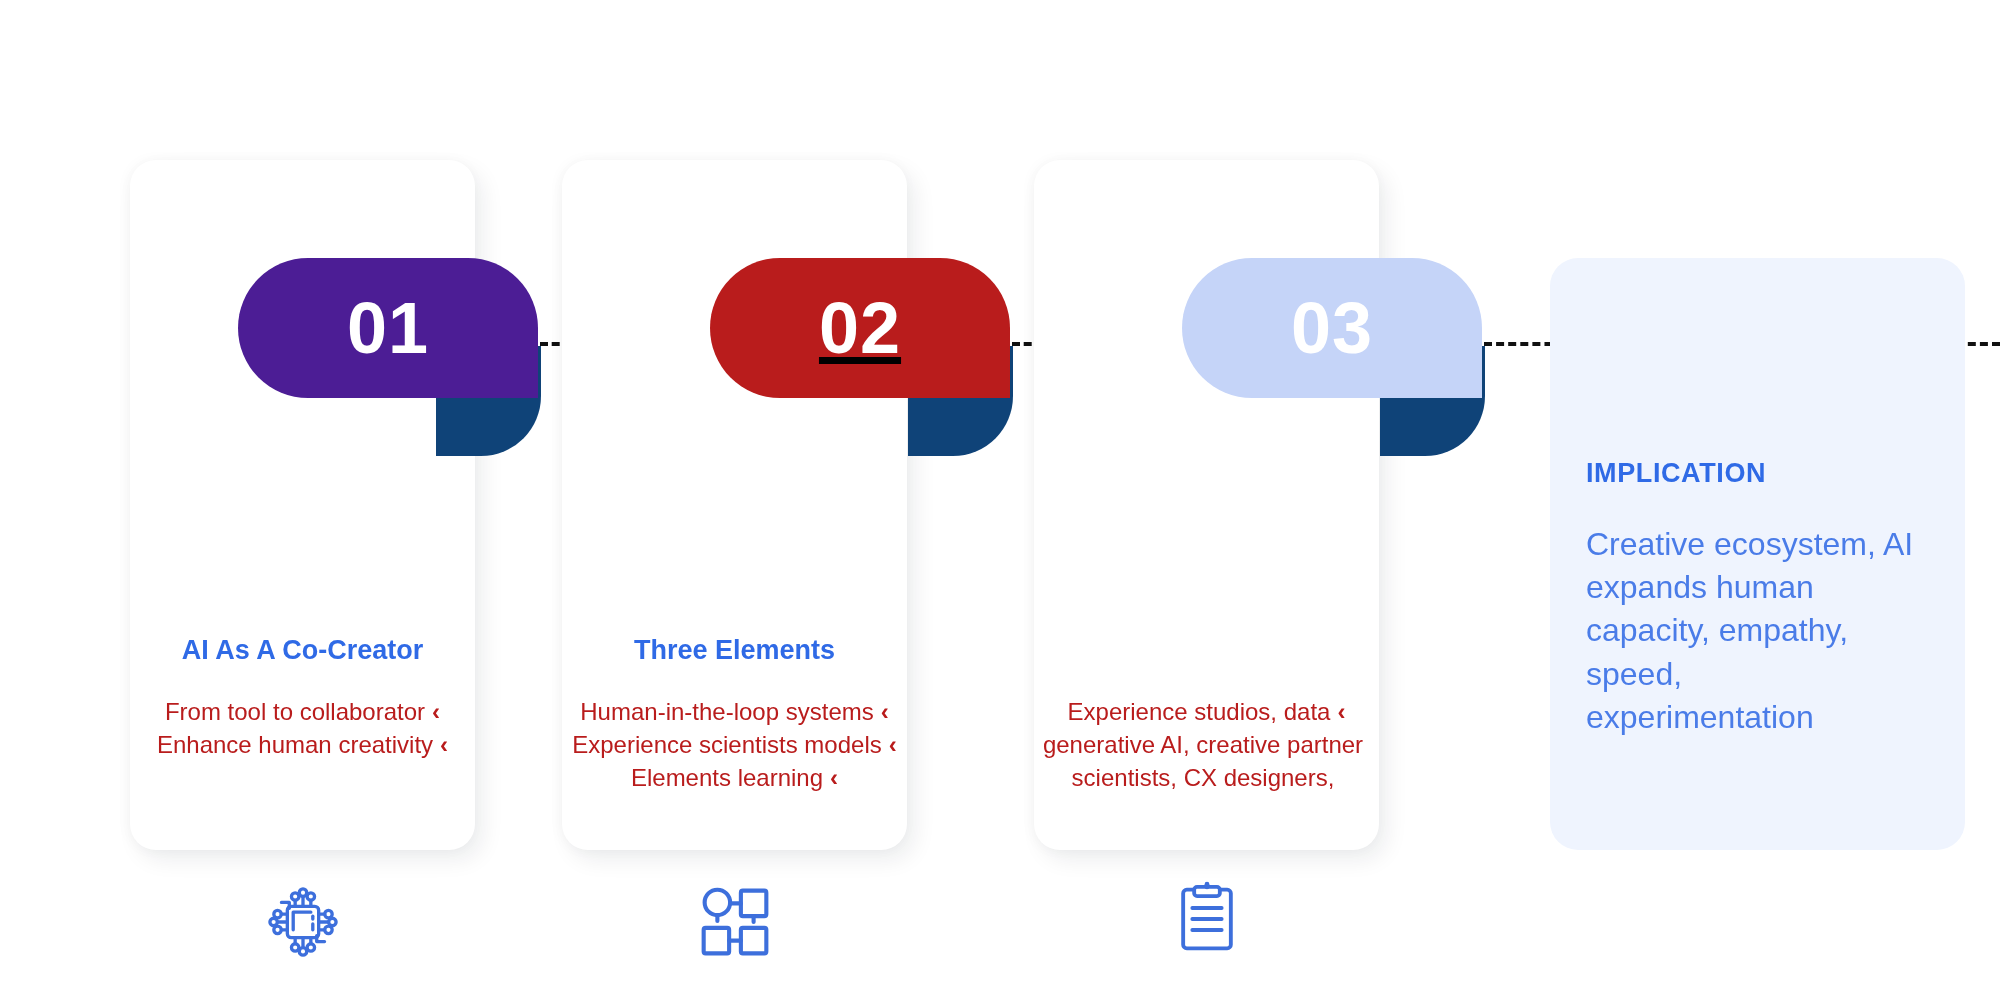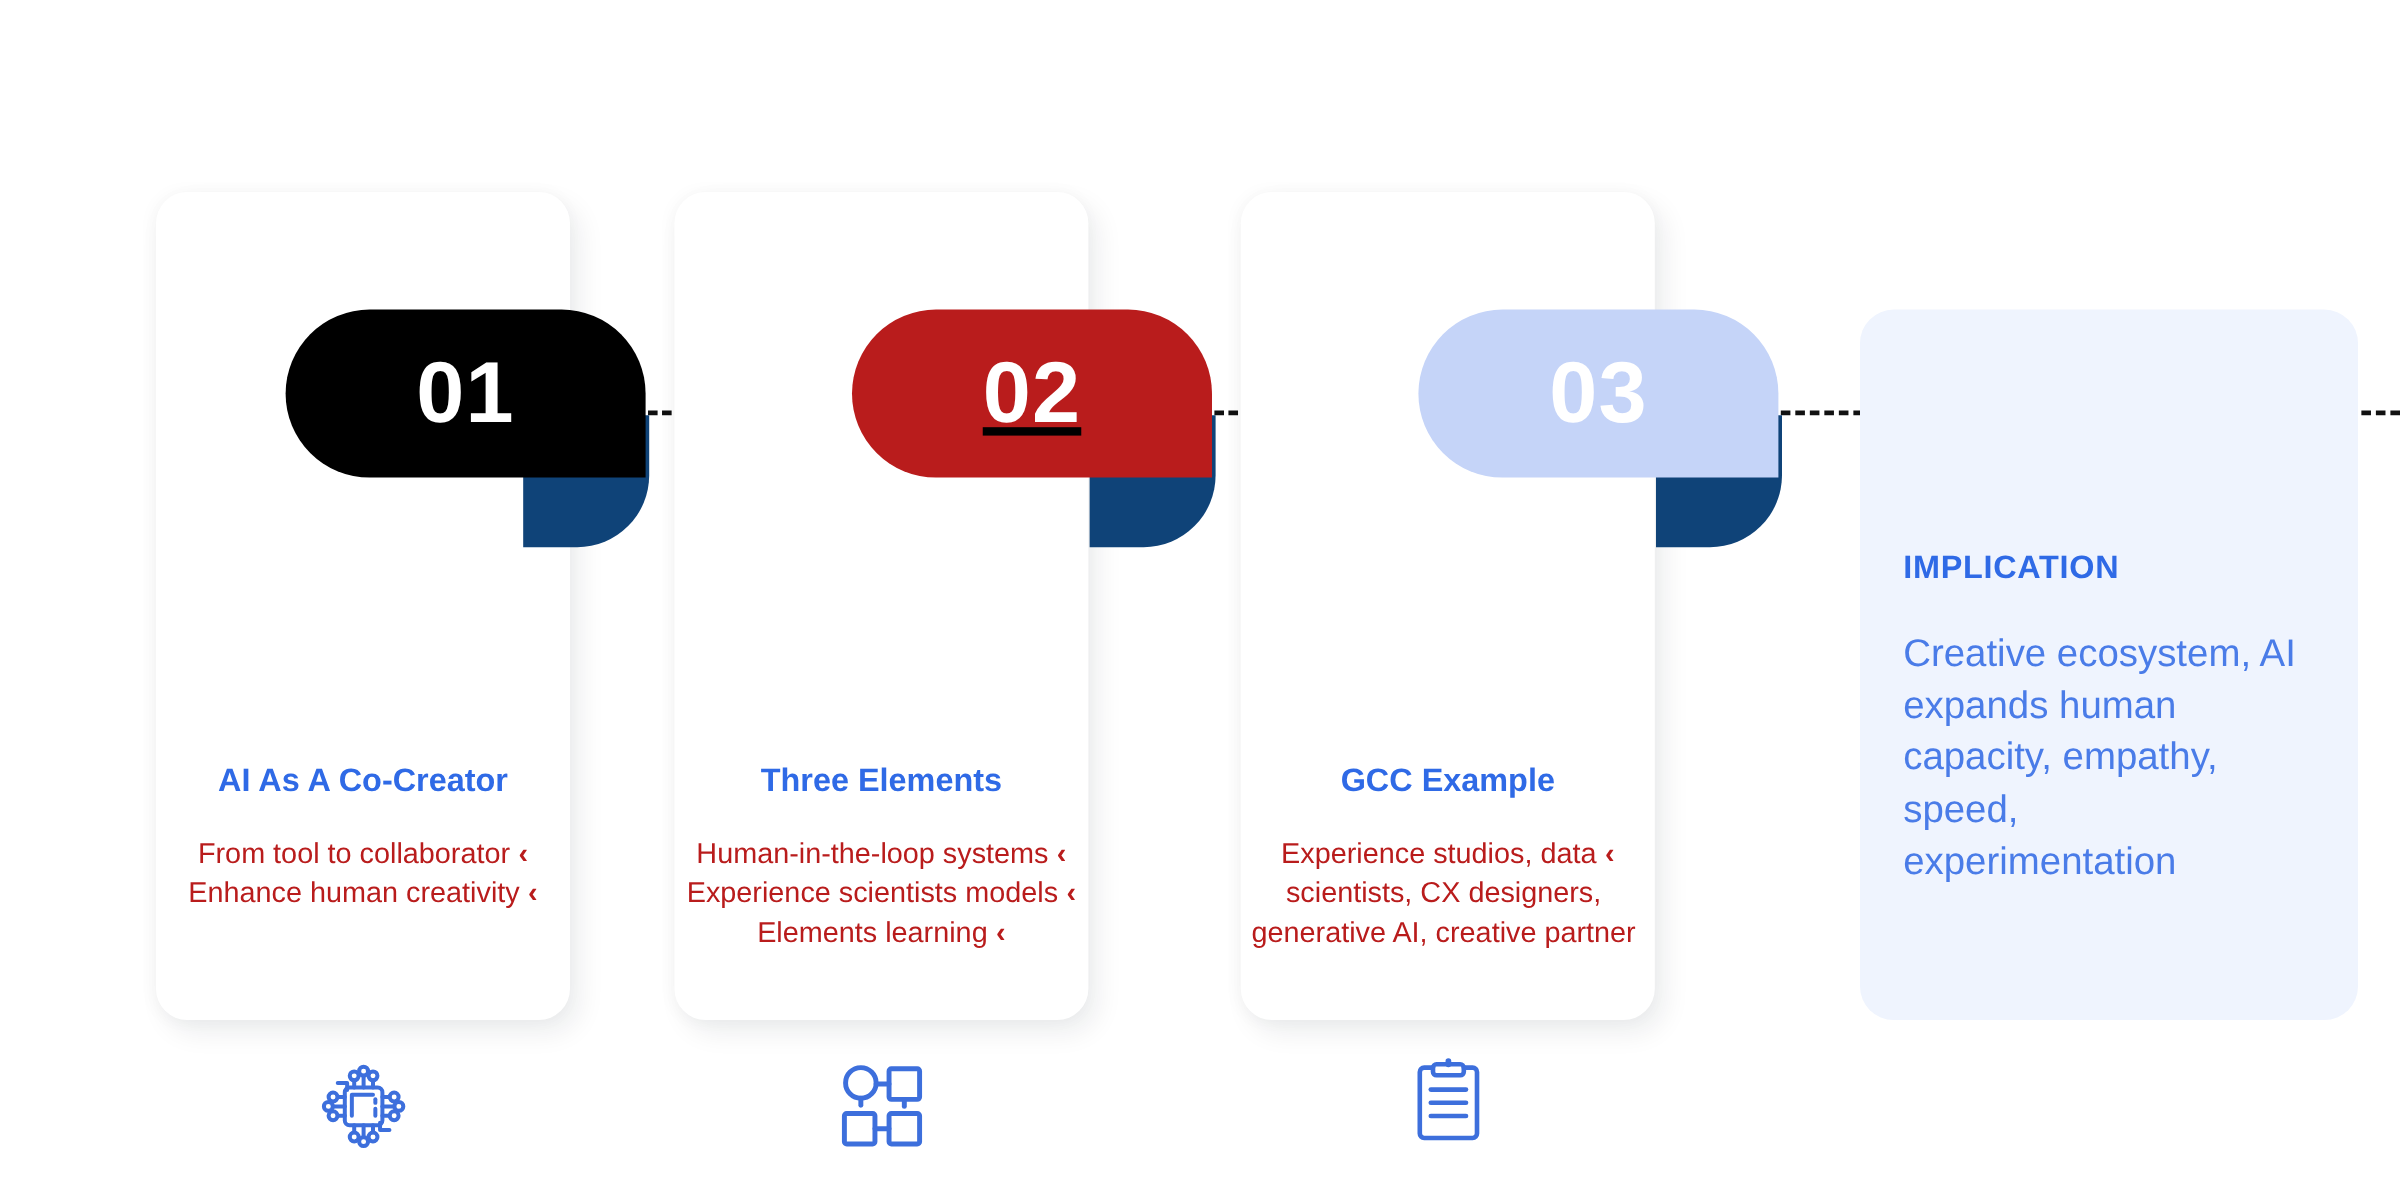--- a/index.html
+++ b/index.html
@@ -191,21 +191,21 @@
         <path d="M32 28h3"></path>
           <circle cx="37" cy="28" r="1.9"></circle>
         <path d="M13 14h4v3"></path>
         <path d="M35 34h-4v-3"></path>
       </svg>
     </div>
   </div>
 
   <div class="pill-wrap" style="left:238px;">
     <div class="pill-fold"></div>
-    <div class="pill sq-br" style="background:#000000;">
+    <div class="pill sq-br" style="background:#4c1d95;">
       <span class="pill-num">01</span>
     </div>
   </div>
 
   <div class="card" style="left:562px;">
     <div class="card-title">Three Elements</div>
     <div class="card-body">
       <div class="body-line">
         <span>Human-in-the-loop systems</span><span class="chev">‹</span>
       </div>
@@ -231,30 +231,29 @@
   </div>
 
   <div class="pill-wrap" style="left:710px;">
     <div class="pill-fold"></div>
     <div class="pill sq-br" style="background:#b91c1c;text-decoration:underline;">
       <span class="pill-num">02</span>
     </div>
   </div>
 
   <div class="card" style="left:1034px;">
-    <div class="card-title">GCC Example</div>
     <div class="card-body">
       <div class="body-line">
         <span>Experience studios, data</span><span class="chev">‹</span>
       </div>
       <div class="body-line">
+        <span>generative AI, creative partner</span><span class="chev"></span>
+      </div>
+      <div class="body-line">
         <span>scientists, CX designers,</span><span class="chev"></span>
-      </div>
-      <div class="body-line">
-        <span>generative AI, creative partner</span><span class="chev"></span>
       </div>
     </div>
     <div class="card-icon">
       <svg width="88" height="88" viewBox="0 0 48 48" fill="none" stroke="#3d6fdc" stroke-width="2.1" stroke-linecap="round" stroke-linejoin="round">
         <path d="M17 8h-4a2 2 0 0 0-2 2v28a2 2 0 0 0 2 2h22a2 2 0 0 0 2-2V10a2 2 0 0 0-2-2h-4"></path>
         <rect x="17" y="6.5" width="14" height="5" rx="1.6"></rect>
         <path d="M24 6.5V5" stroke-width="2.6"></path>
         <path d="M16 18h16"></path>
         <path d="M16 24h16"></path>
         <path d="M16 30h16"></path>

